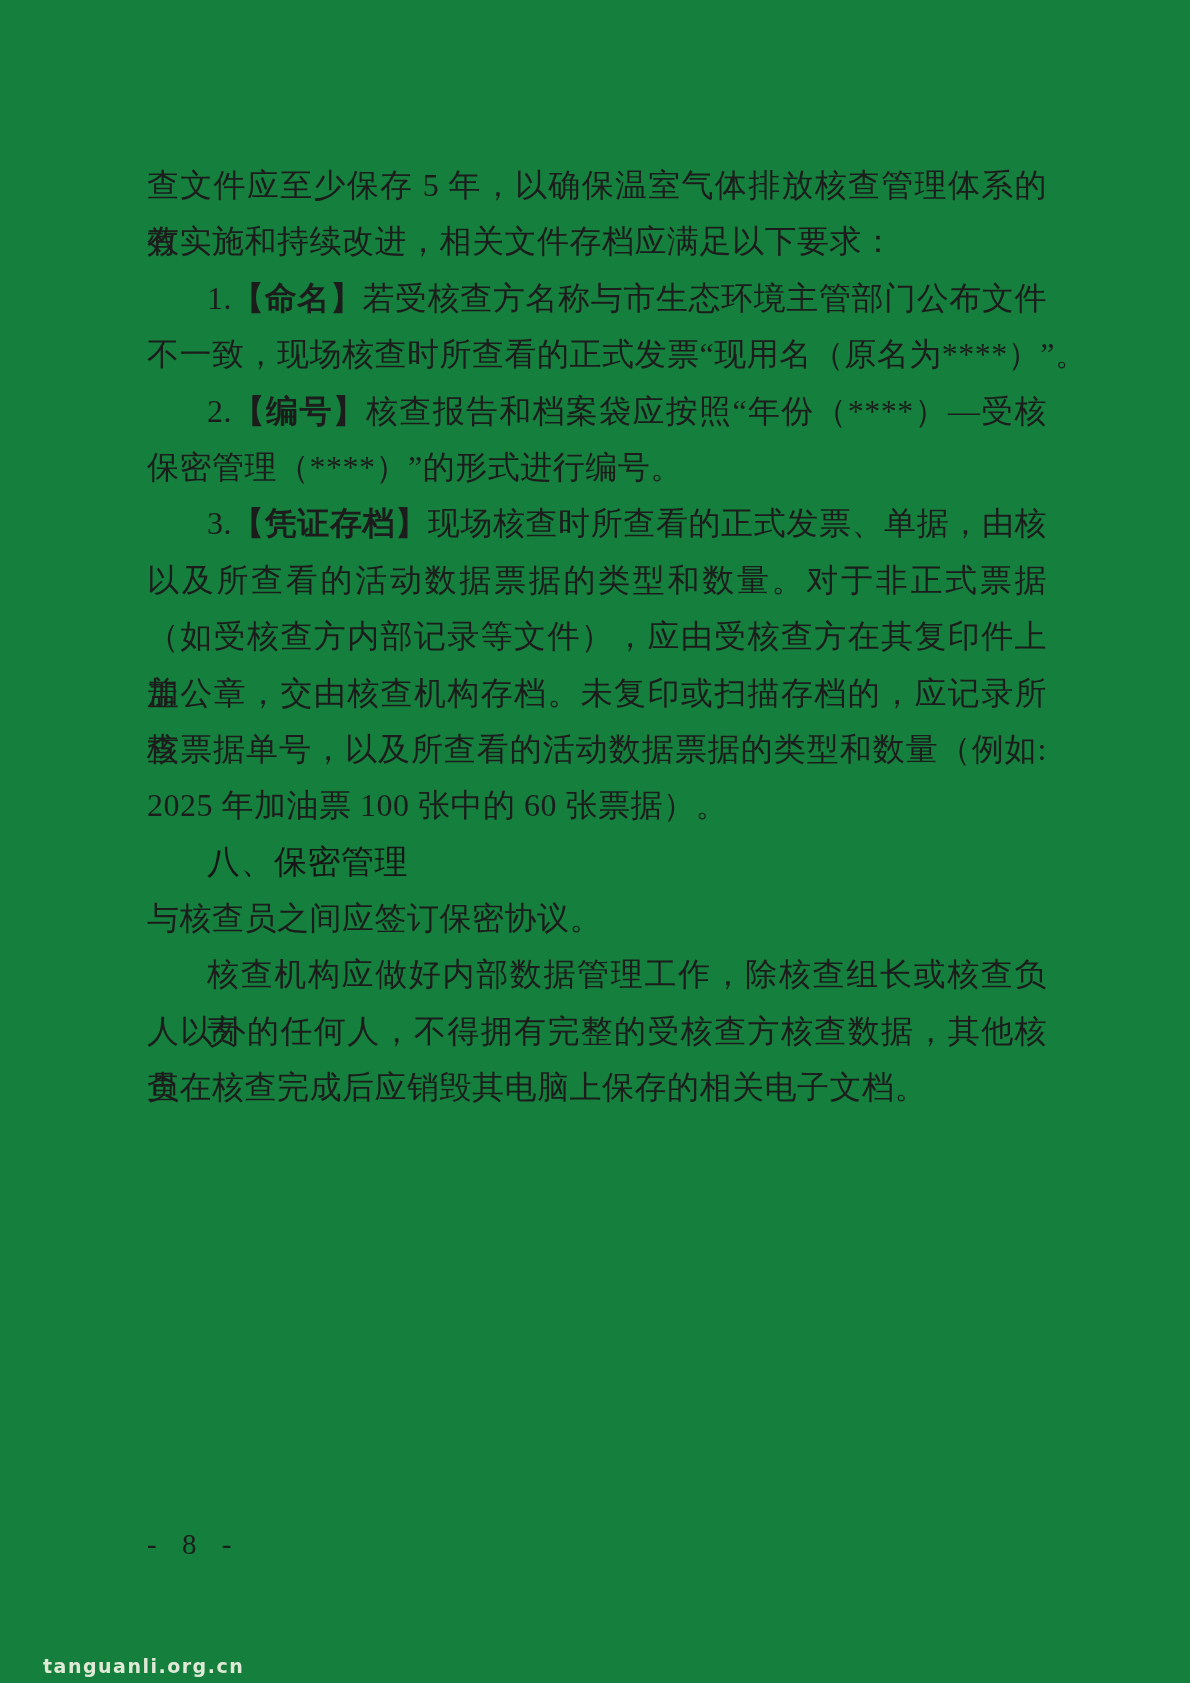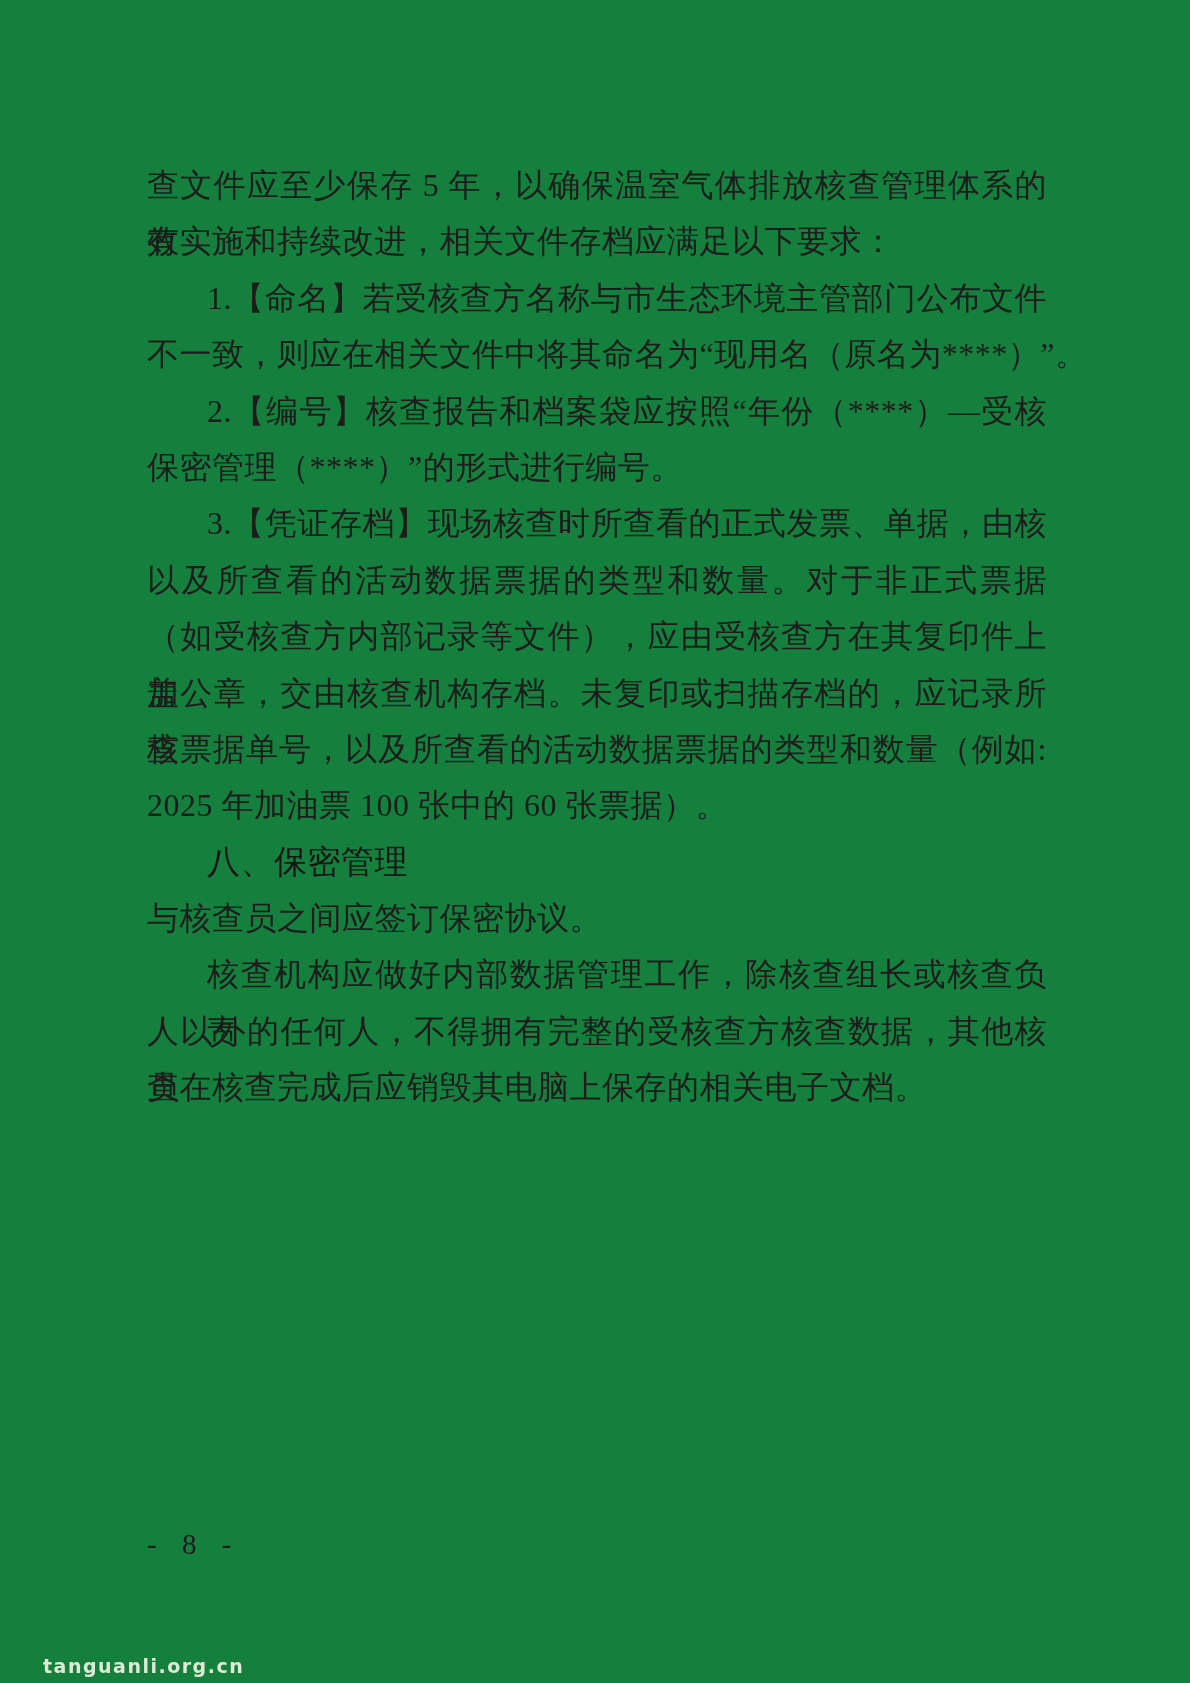--- a/index.html
+++ b/index.html
@@ -29,21 +29,21 @@
   }
   .just {
     white-space: normal;
     text-align: justify;
     text-align-last: justify;
     text-justify: inter-character;
   }
   .ind { padding-left: 60px; }
   .hei {
     font-family: "Liberation Sans", "DejaVu Sans", sans-serif;
-    font-weight: 400;
+    font-weight: 700;
   }
   .heading-line {
     font-family: "Liberation Sans", "DejaVu Sans", sans-serif;
     font-weight: 400;
     font-size: 33px;
     color: #161616;
   }
   .page-number {
     position: absolute;
     left: 147px; top: 1528px;
@@ -69,21 +69,21 @@
 <div class="page">
 
   <div class="text-block">
 
     <div class="line just"><span>查文件应至少保存 5 年，以确保温室气体排放核查管理体系的有</span></div>
 
     <div class="line"><span>效实施和持续改进，相关文件存档应满足以下要求：</span></div>
 
     <div class="line just ind"><span>1.</span><span class="hei">【命名】</span><span>若受核查方名称与市生态环境主管部门公布文件</span></div>
 
-    <div class="line"><span>不一致，则应在相关文件中将其命名为“现用名（原名为****）”。</span></div>
+    <div class="line"><span>不一致，现场核查时所查看的正式发票“现用名（原名为****）”。</span></div>
 
     <div class="line just ind"><span>2.</span><span class="hei">【编号】</span><span>核查报告和档案袋应按照“年份（****）—受核</span></div>
 
     <div class="line"><span>保密管理（****）”的形式进行编号。</span></div>
 
     <div class="line just ind"><span>3.</span><span class="hei">【凭证存档】</span><span>现场核查时所查看的正式发票、单据，由核</span></div>
 
     <div class="line just"><span>以及所查看的活动数据票据的类型和数量。对于非正式票据</span></div>
 
     <div class="line just"><span>（如受核查方内部记录等文件），应由受核查方在其复印件上加</span></div>

